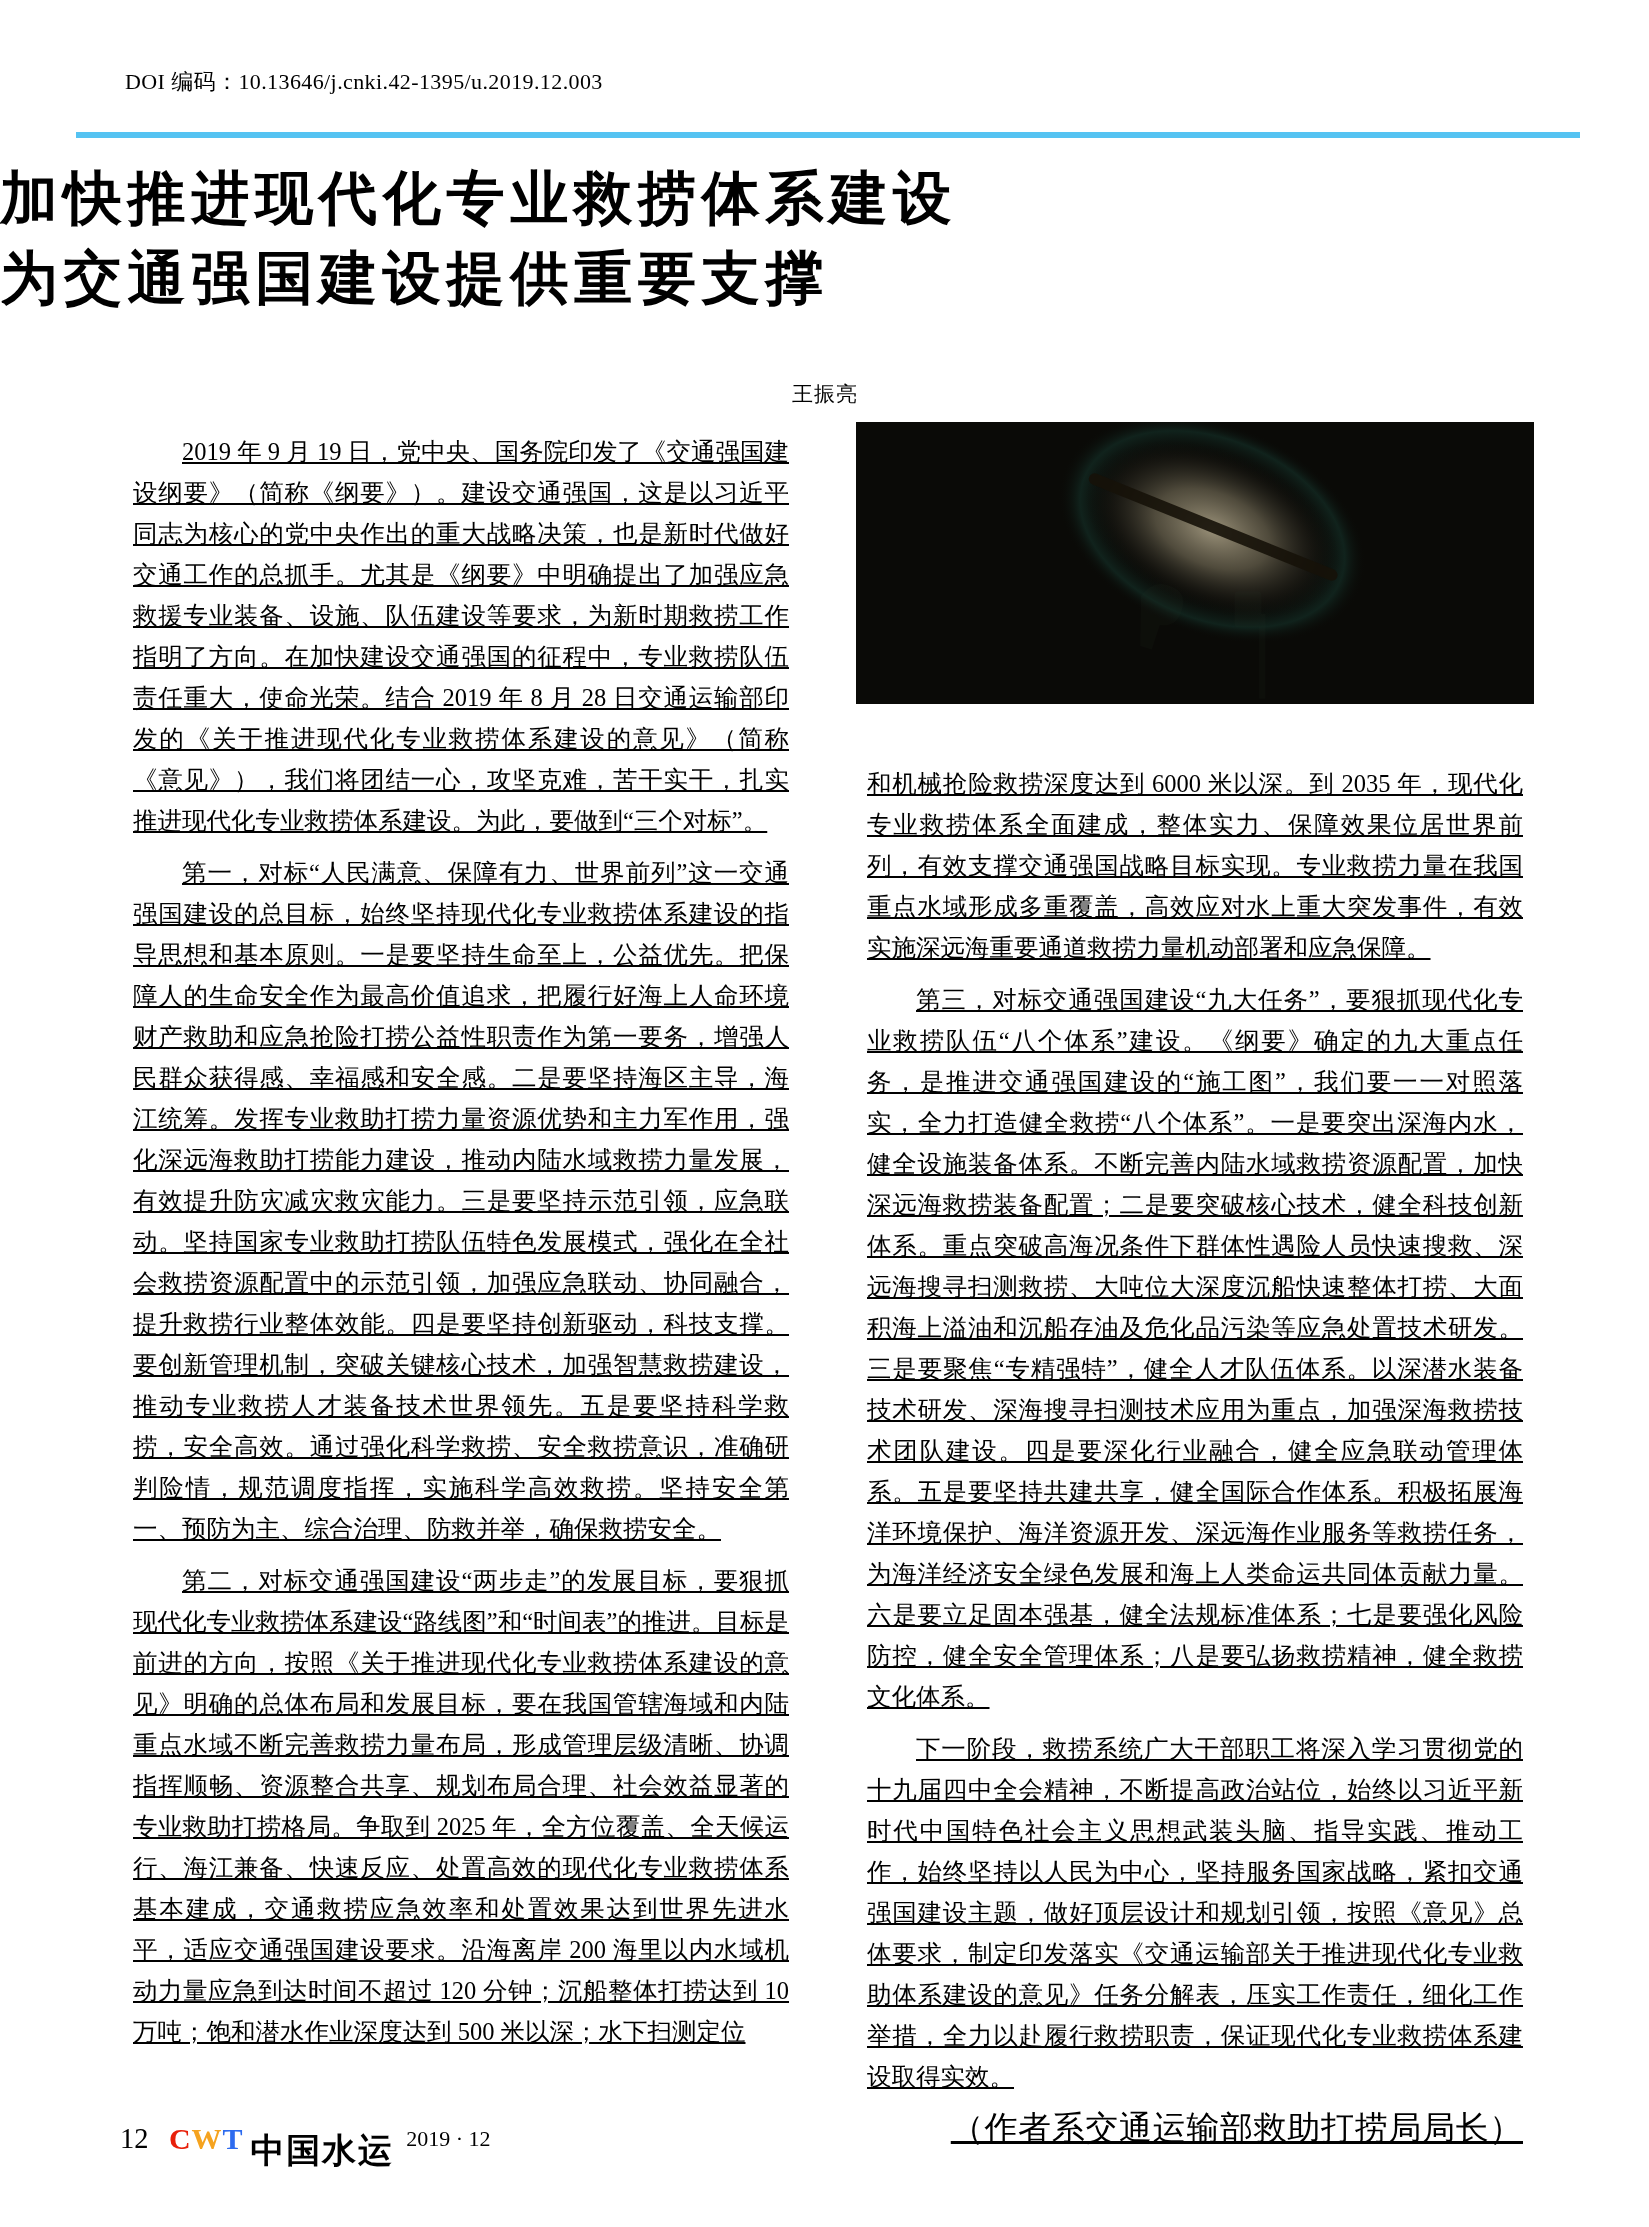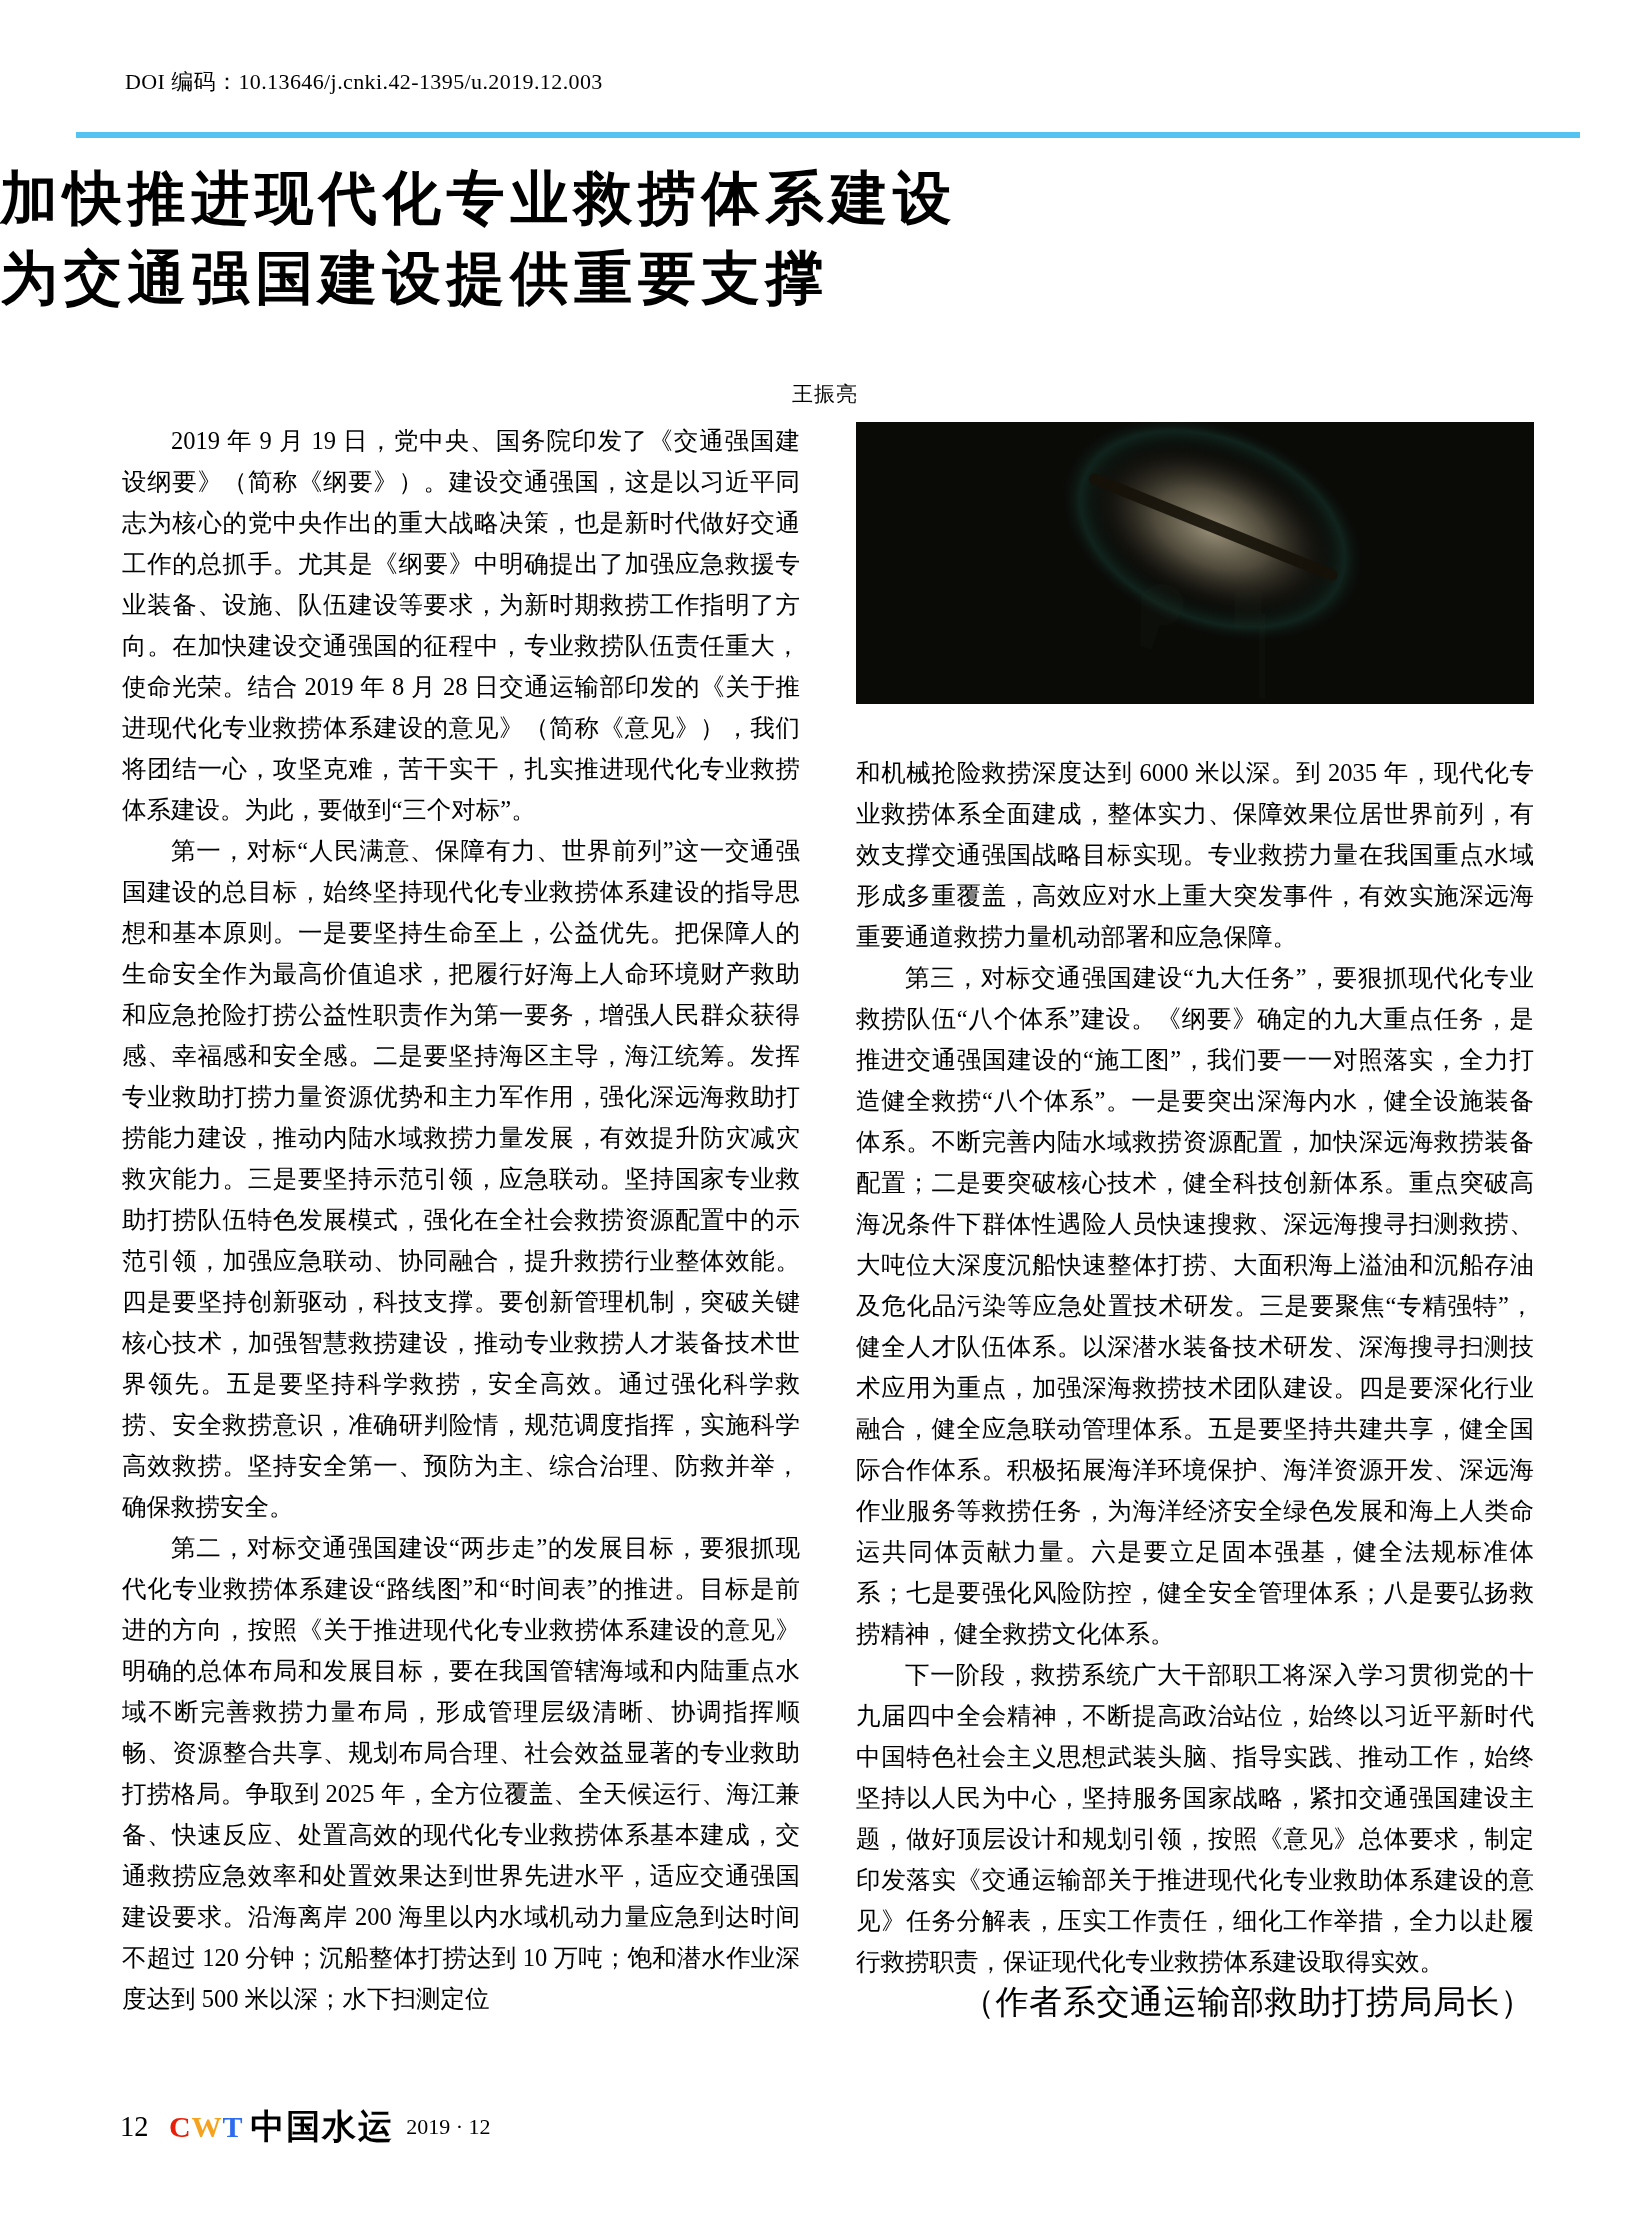--- a/index.html
+++ b/index.html
@@ -26,41 +26,41 @@
   }
   .author{
     position:absolute;left:0;top:348px;width:1650px;
     text-align:center;font-size:21px;letter-spacing:0.05em;margin-top:32px;
   }
   .col{
     position:absolute;width:678px;
     font-size:24.5px;line-height:41px;
     text-align:justify;text-justify:inter-character;
   }
-  .col p{margin:0;text-indent:2em;}
+  .col p{margin:11px;text-indent:2em;text-decoration:underline;}
   .col p.cont{text-indent:0;}
   .col-left{left:122px;top:420px;}
   .col-right{left:856px;top:752px;}
   .figure{
     position:absolute;left:856px;top:422px;
     width:678px;height:282px;display:block;
   }
   .figure svg{display:block;width:100%;height:100%;}
   .attribution{
     margin-top:10.7px;
     text-align:right;text-indent:0;
     font-size:33px;letter-spacing:0.02em;
   }
   .footer{
     position:absolute;left:120px;top:2104px;
     display:flex;align-items:center;white-space:nowrap;
   }
   .footer .page-num{font-size:28.5px;}
   .footer .logo{margin-left:20.5px;font-family:Liberation Serif, serif;font-weight:bold;font-size:30px;letter-spacing:0.9px;}
-  .footer .journal{margin-left:7.1px;font-size:34px;font-weight:900;letter-spacing:1.8px;}
+  .footer .journal{margin-left:7.1px;font-size:34px;font-weight:900;letter-spacing:1.8px;margin-top:24px;}
   .footer .issue{margin-left:12.5px;font-size:22px;}
 </style>
 </head>
 <body>
 
 <div class="page">
 
   <div class="doi">DOI 编码：10.13646/j.cnki.42-1395/u.2019.12.003</div>
 
   <div class="rule" style="background-color: rgb(85, 195, 242);"></div>

